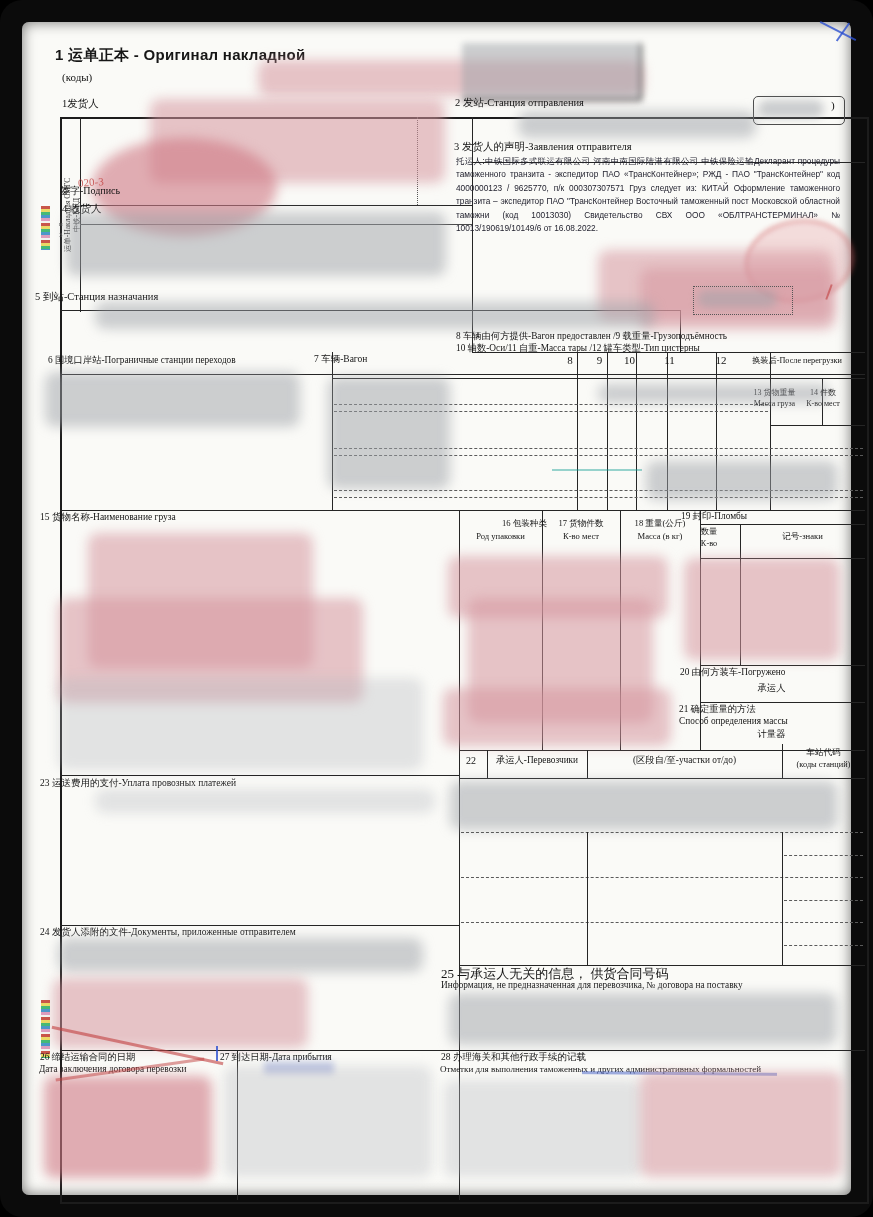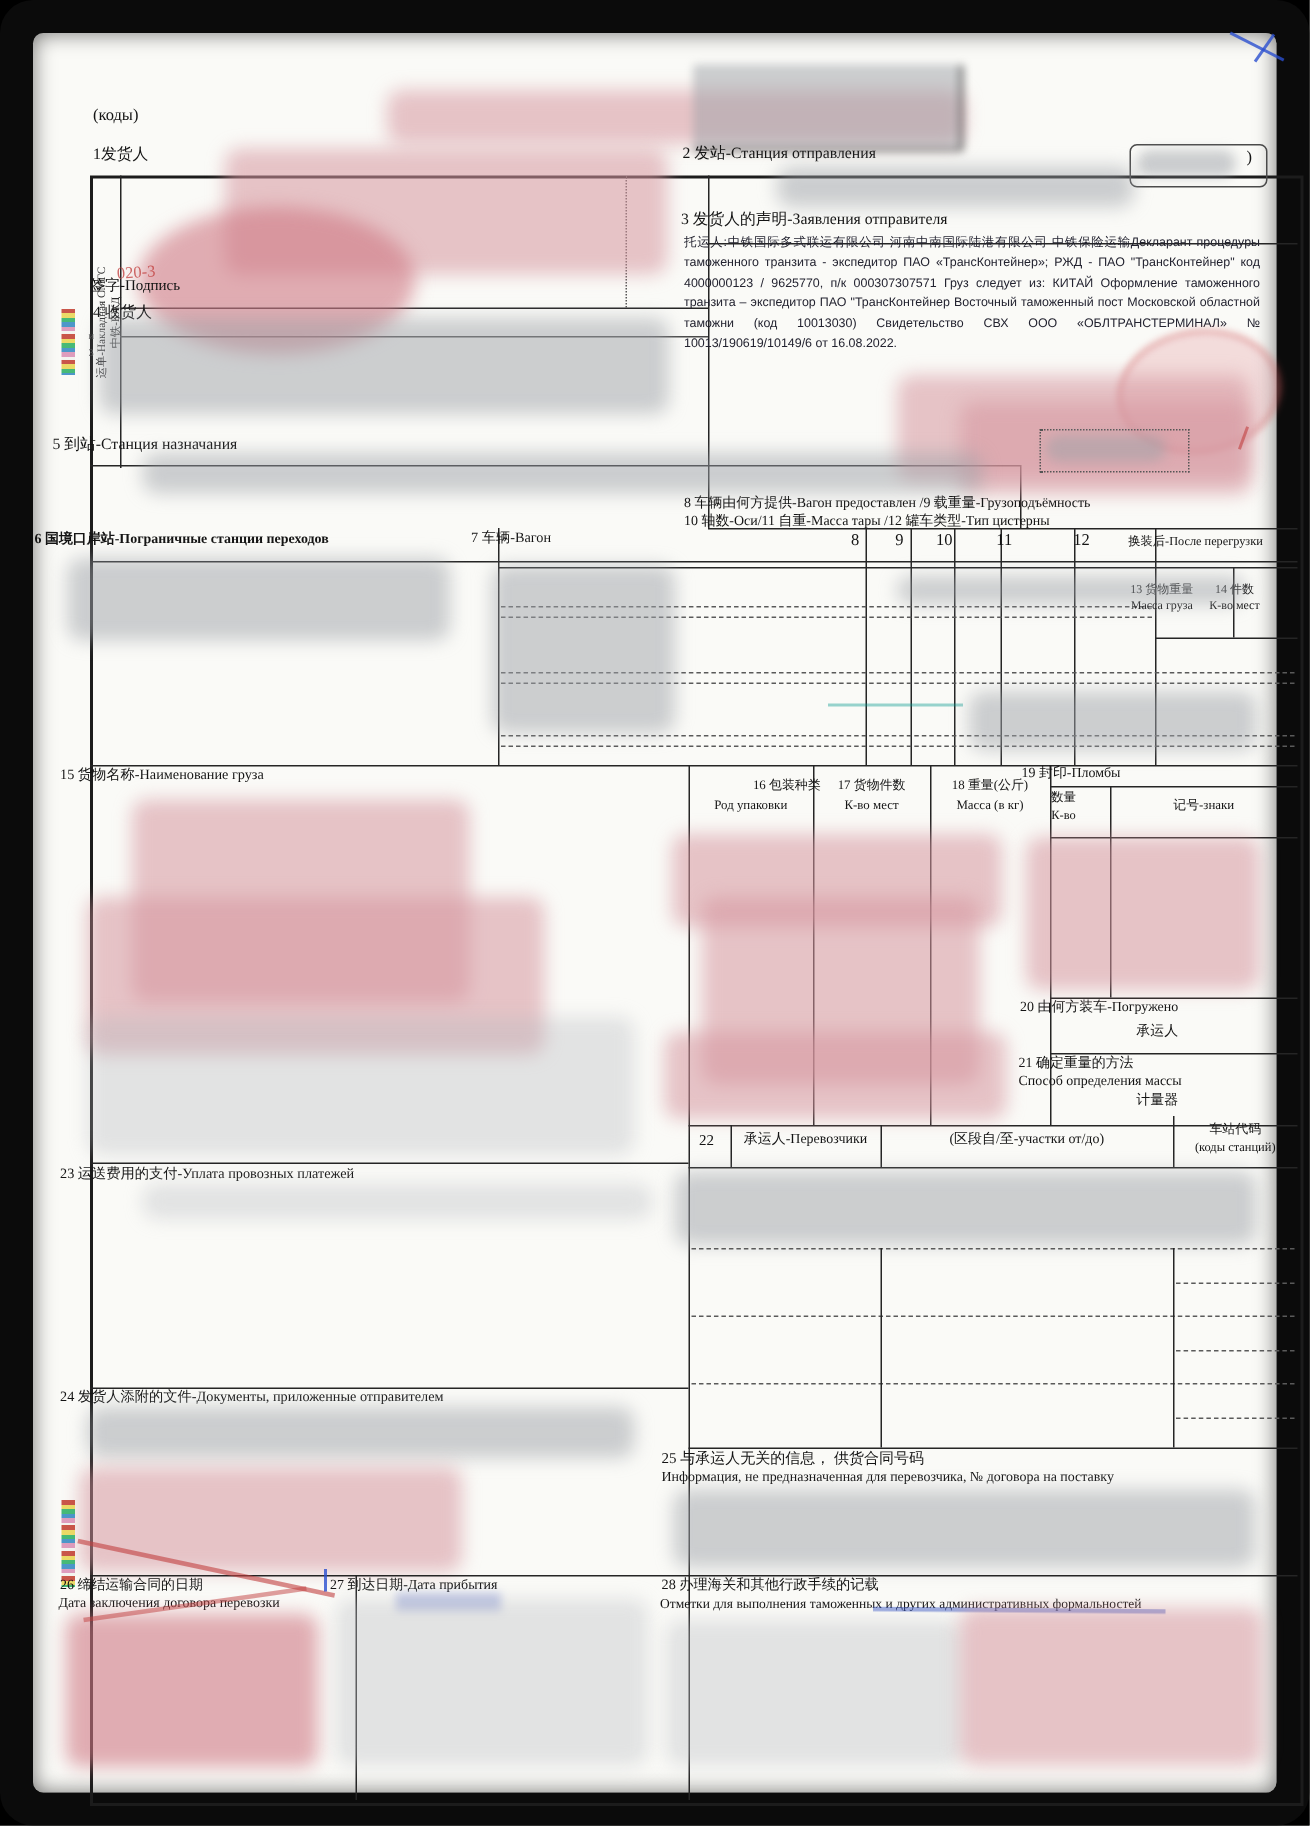--- a/index.html
+++ b/index.html
@@ -27,20 +27,21 @@
   .penred{position:absolute;background:#c2403f;}
   .hwred{position:absolute;color:#c2403f;font-size:11px;opacity:.78;transform:rotate(-4deg);white-space:nowrap;}
   .vstrip{position:absolute;left:41px;top:288px;width:190px;transform:rotate(-90deg);transform-origin:0 0;font-size:7.5px;line-height:9px;text-align:center;color:#2a2a2a;white-space:nowrap;}
 </style>
 </head>
 <body>
 
 <div class="shot">
   <div class="page">
 
+    <div class="bold-title" style="left:33px;top:24px;">1 运单正本 - Оригинал накладной</div>
     <div class="lbl" style="left:40px;top:49px;font-size:11px;">(коды)</div>
     <div class="redact rp" style="left:236px;top:38px;width:385px;height:36px;"></div>
     <div class="redact rg" style="left:440px;top:21px;width:178px;height:56px;border-right:2px solid #3a3a3a;border-bottom:2px solid #3a3a3a;border-radius:2px;filter:blur(3px);"></div>
 
 
     <div class="penblue" style="left:796px;top:8px;width:40px;height:2px;transform:rotate(27deg);"></div>
     <div class="penblue" style="left:820px;top:-1px;width:2px;height:22px;transform:rotate(35deg);"></div>
 
     <div class="frame"></div>
 
@@ -105,21 +106,21 @@
     <div class="hl" style="left:310px;top:356px;width:533px;"></div>
     <div class="hl" style="left:748px;top:403px;width:95px;"></div>
     <div class="hl hd" style="left:312px;top:382px;width:434px;"></div>
     <div class="hl hd" style="left:312px;top:389px;width:434px;"></div>
     <div class="hl hd" style="left:312px;top:426px;width:529px;"></div>
     <div class="hl hd" style="left:312px;top:433px;width:529px;"></div>
     <div class="hl hd" style="left:312px;top:468px;width:529px;"></div>
     <div class="hl hd" style="left:312px;top:475px;width:529px;"></div>
     <div style="position:absolute;left:530px;top:447px;width:90px;height:2px;background:rgba(0,150,140,.4);"></div>
 
-    <div class="lbl sm" style="left:1px;top:333px;font-weight:bold;">6 国境口岸站-Пограничные станции переходов</div>
+    <div class="lbl sm" style="left:26px;top:333px;">6 国境口岸站-Пограничные станции переходов</div>
     <div class="lbl sm" style="left:292px;top:332px;font-size:9.5px;">7 车辆-Вагон</div>
     <div class="lbl ctr" style="left:533px;top:332px;width:30px;font-size:11px;">8</div>
     <div class="lbl ctr" style="left:563px;top:332px;width:29px;font-size:11px;">9</div>
     <div class="lbl ctr" style="left:592px;top:332px;width:31px;font-size:11px;">10</div>
     <div class="lbl ctr" style="left:623px;top:332px;width:49px;font-size:11px;">11</div>
     <div class="lbl ctr" style="left:672px;top:332px;width:54px;font-size:11px;">12</div>
     <div class="lbl ctr" style="left:727px;top:334px;width:96px;font-size:8.2px;">换装后-После перегрузки</div>
     <div class="lbl ctr" style="left:727px;top:366px;width:51px;font-size:8px;">13 货物重量</div>
     <div class="lbl ctr" style="left:727px;top:377px;width:51px;font-size:8px;">Масса груза</div>
     <div class="lbl ctr" style="left:779px;top:366px;width:44px;font-size:8px;">14 件数</div>
@@ -190,21 +191,21 @@
 
     <div class="hl" style="left:38px;top:753px;width:399px;"></div>
     <div class="lbl" style="left:18px;top:756px;font-size:9.5px;">23 运送费用的支付-Уплата провозных платежей</div>
     <div class="redact rl" style="left:73px;top:767px;width:340px;height:24px;"></div>
     <div class="hl" style="left:38px;top:903px;width:399px;"></div>
     <div class="lbl" style="left:18px;top:905px;font-size:9.5px;">24 发货人添附的文件-Документы, приложенные отправителем</div>
     <div class="redact rg" style="left:36px;top:916px;width:365px;height:34px;"></div>
     <div class="redact rp" style="left:31px;top:956px;width:255px;height:70px;"></div>
     <div class="barcode" style="left:19px;top:978px;height:58px;"></div>
 
-    <div class="lbl" style="left:419px;top:945px;font-size:10px;">25 与承运人无关的信息， 供货合同号码</div>
+    <div class="lbl" style="left:419px;top:945px;font-size:13px;">25 与承运人无关的信息， 供货合同号码</div>
     <div class="lbl sm" style="left:419px;top:958px;">Информация, не предназначенная для перевозчика, № договора на поставку</div>
     <div class="redact rg" style="left:427px;top:971px;width:388px;height:52px;"></div>
 
     <div class="hl" style="left:38px;top:1028px;width:805px;"></div>
     <div class="vl" style="left:215px;top:1028px;height:150px;"></div>
     <div class="vl" style="left:437px;top:1028px;height:150px;"></div>
 
     <div class="lbl sm" style="left:18px;top:1030px;">26 缔结运输合同的日期</div>
     <div class="lbl sm" style="left:17px;top:1042px;">Дата заключения договора перевозки</div>
     <div class="redact rp2" style="left:22px;top:1054px;width:168px;height:102px;"></div>

